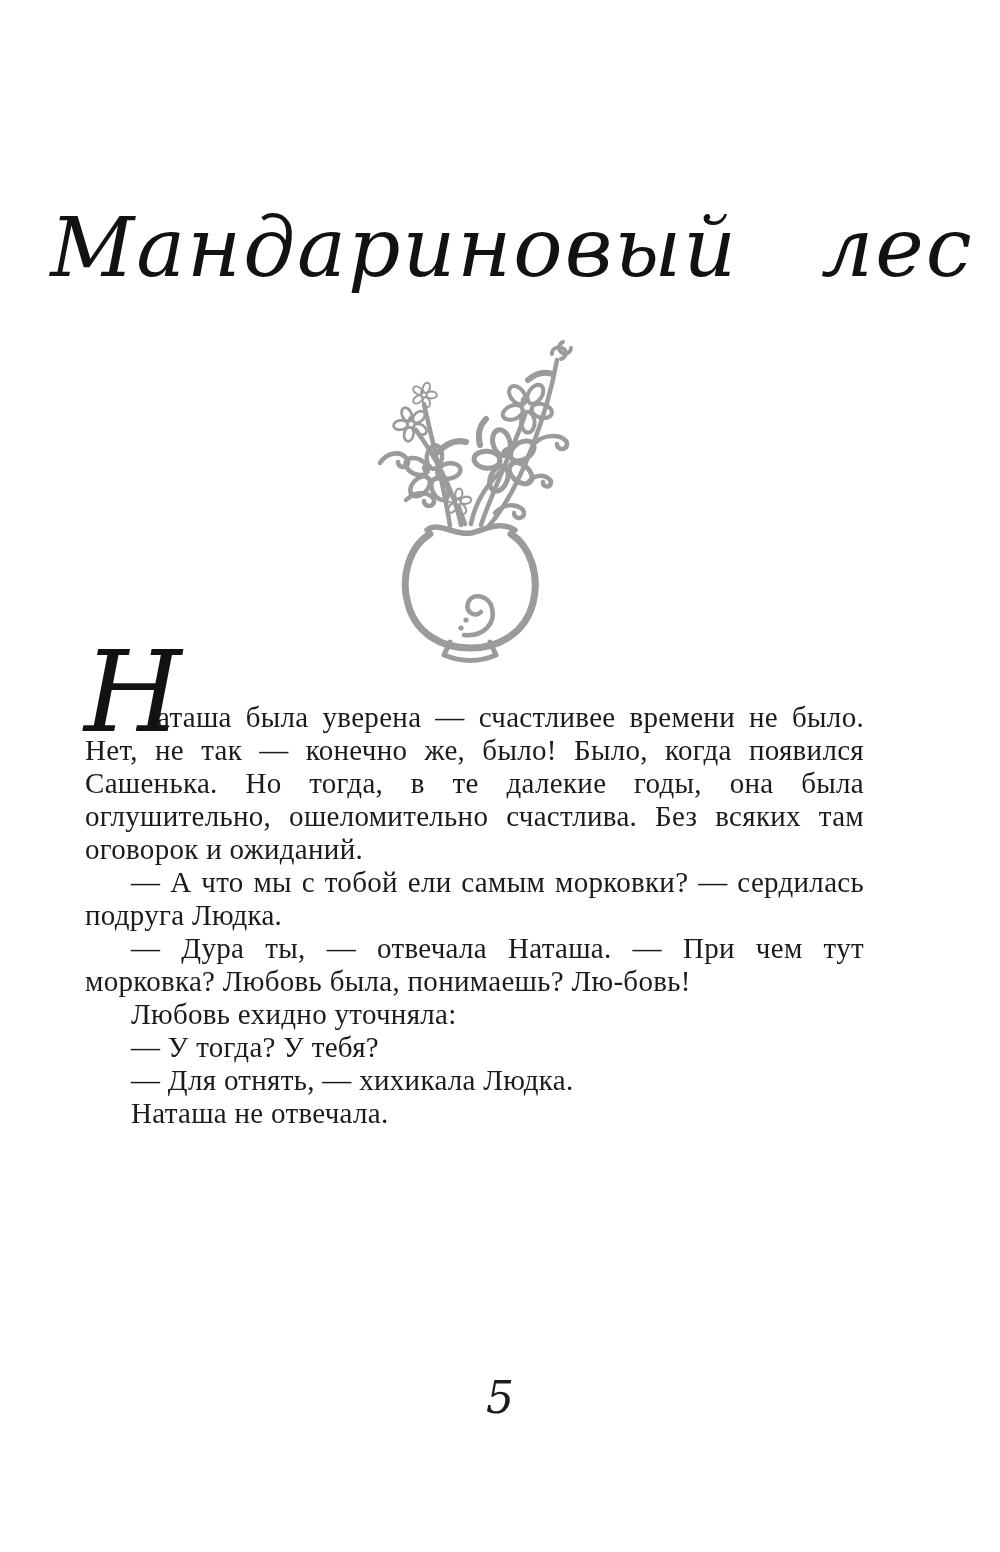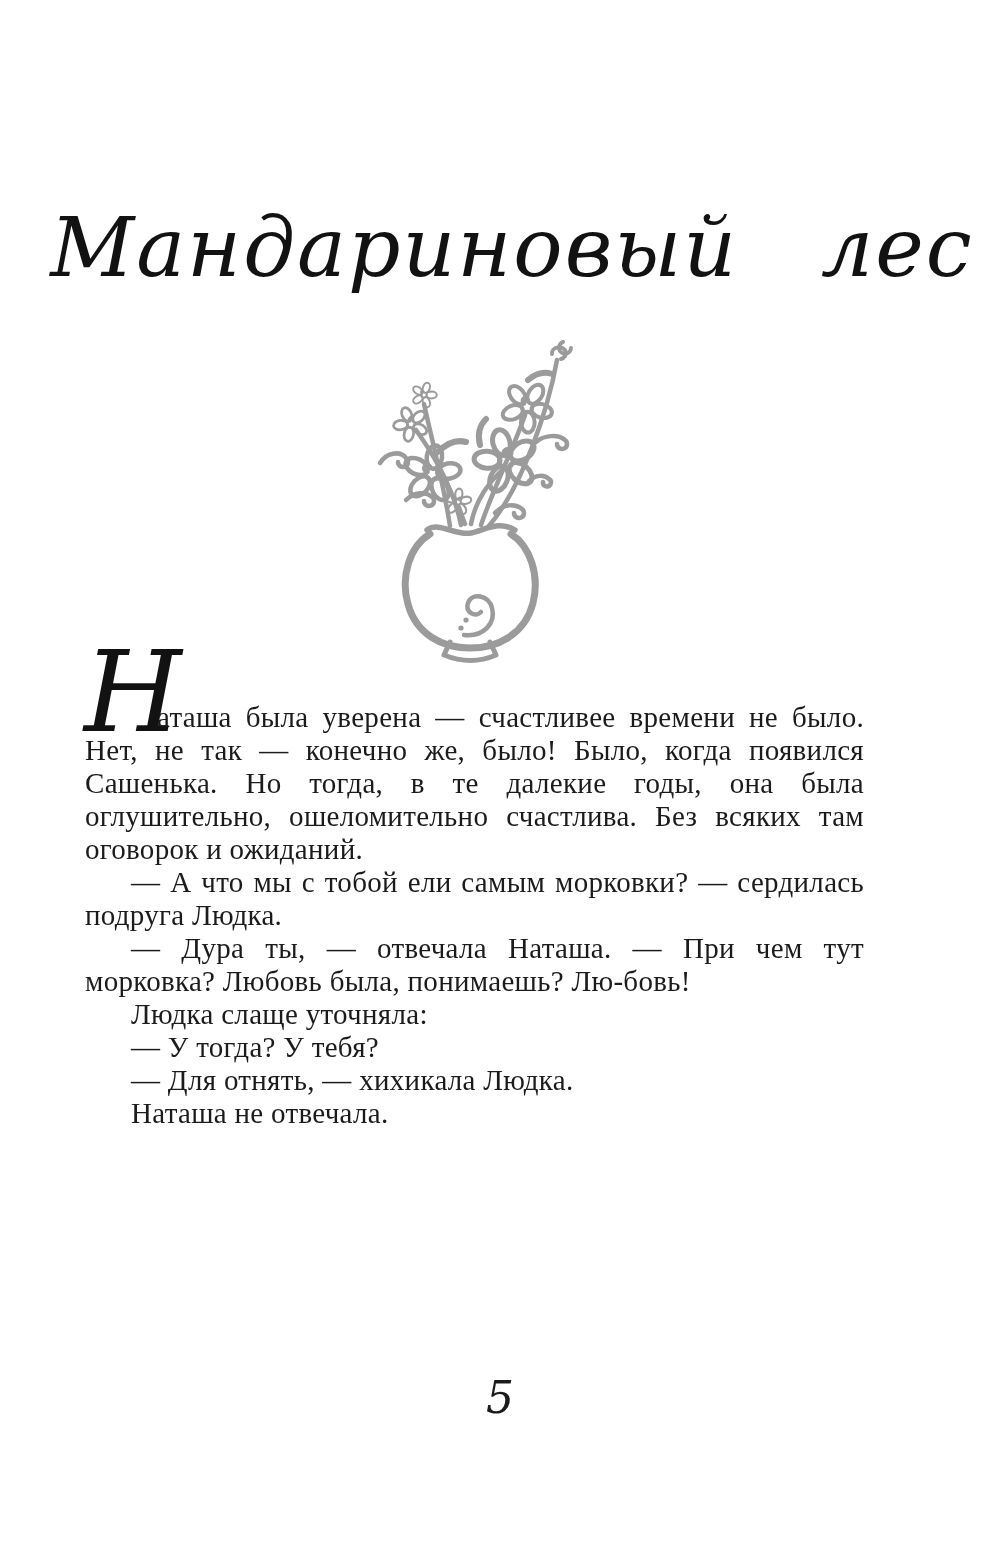--- a/index.html
+++ b/index.html
@@ -145,21 +145,21 @@
     </svg>
   </div>
 
   <div class="drop-cap">Н</div>
 
   <div class="body-text">
     <p class="opening">аташа была уверена — счастливее времени не было. Нет, не так — конечно же, было! Было, когда появился Сашенька. Но тогда, в те далекие годы, она была оглушительно, ошеломительно счастлива. Без всяких там оговорок и ожиданий.</p>
     <div>
         <p>— А что мы с тобой ели самым морковки? — сердилась подруга Людка.</p>
         <p>— Дура ты, — отвечала Наташа. — При чем тут морковка? Любовь была, понимаешь? Лю-бовь!</p>
-        <p>Людка слаще уточняла:</p>
+        <p>Любовь ехидно уточняла:</p>
         <p>— У тогда? У тебя?</p>
         <p>— Для отнять, — хихикала Людка.</p>
         <p>Наташа не отвечала.</p>
       </div>
   </div>
 
   <div class="page-number">5</div>
 
 </div>
 

